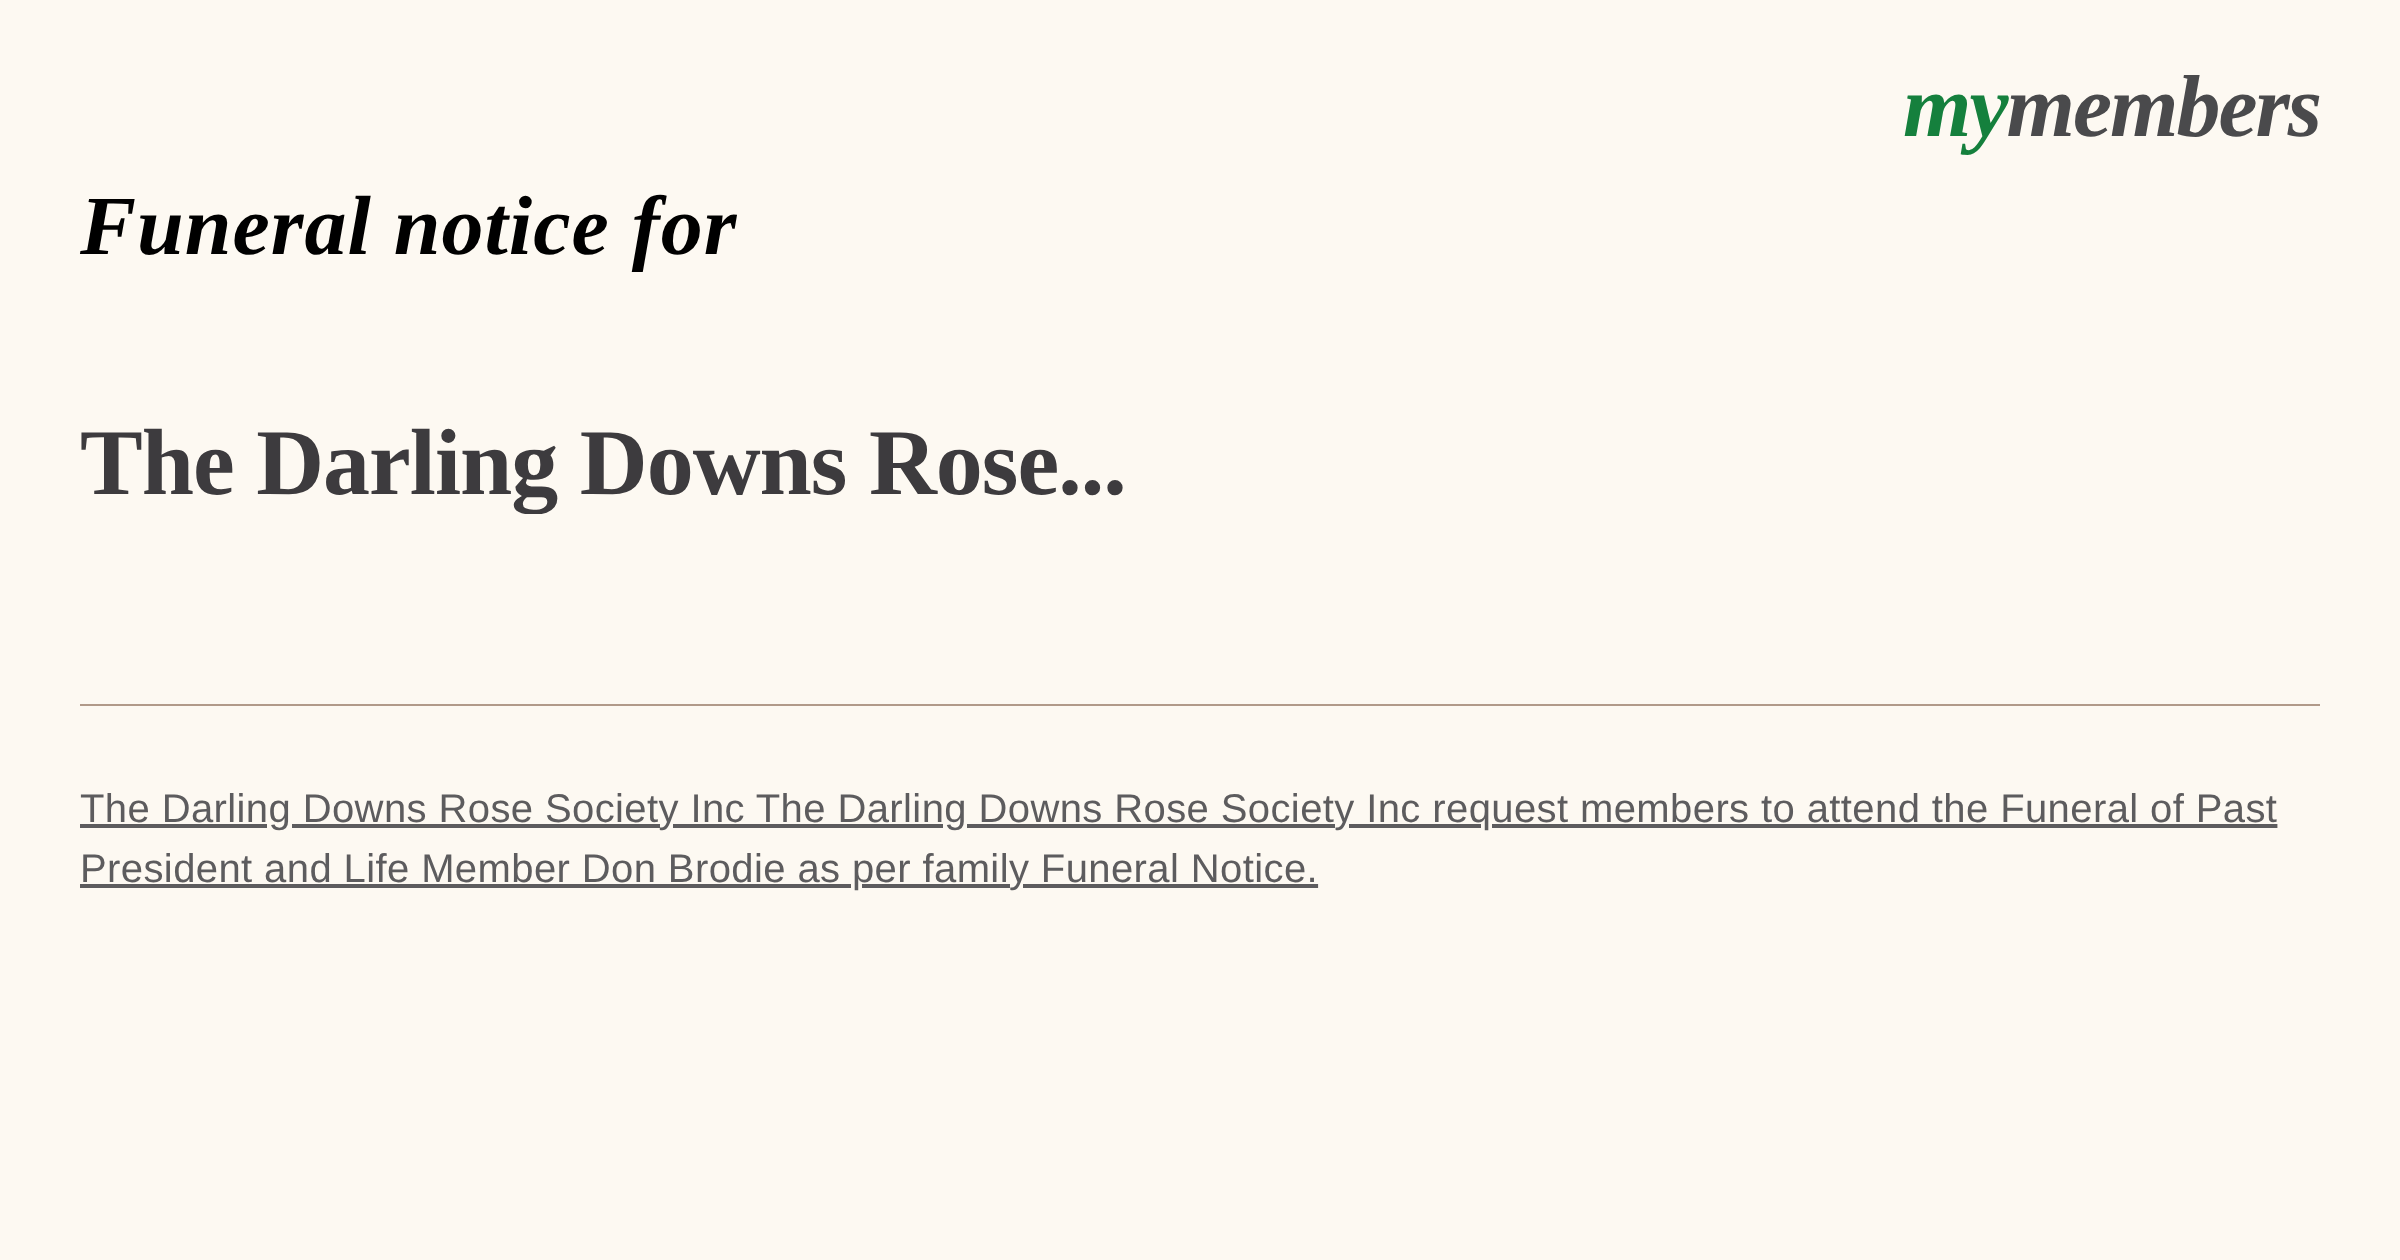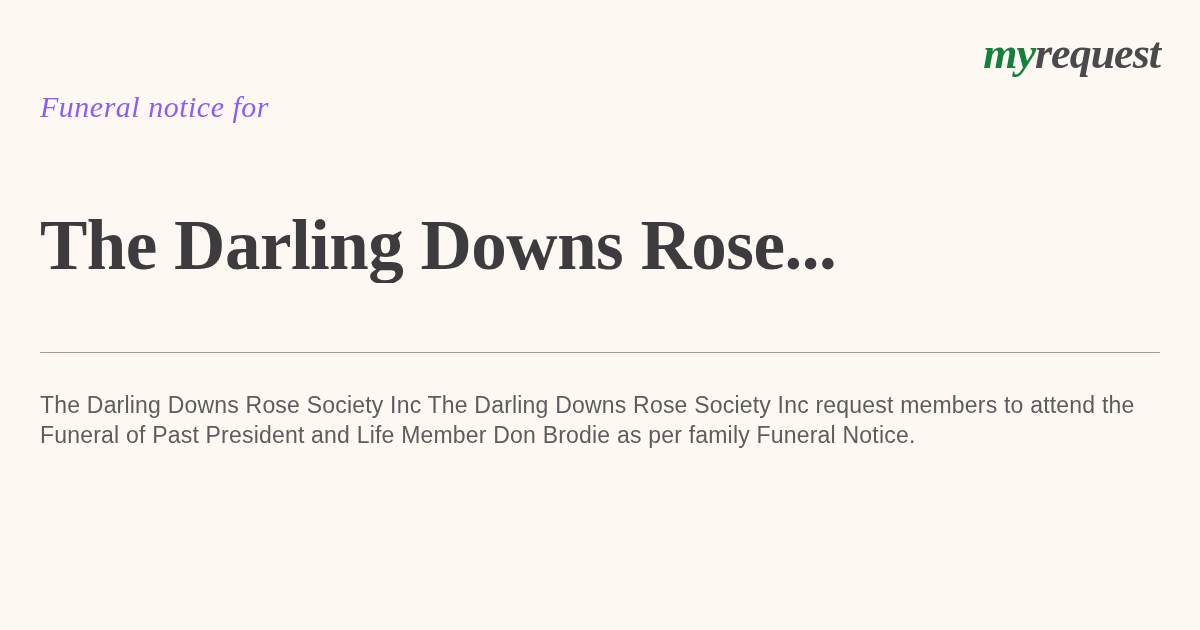--- a/index.html
+++ b/index.html
@@ -36,34 +36,34 @@
 
   .logo-my { color: #15803d; }
   .logo-tributes { color: #4a4a4c; }
 
   .eyebrow {
     position: absolute;
     top: 90px;
     left: 40px;
     font-family: "Liberation Serif", serif;
     font-style: italic;
-    font-weight: 400;
-    font-size: 30px;
-    color: #8b5cf6;
+    font-weight: 700;
+    font-size: 42px;
+    color: #000000;
     letter-spacing: 0.5px;
   }
 
   .heading {
     position: absolute;
     top: 208px;
     left: 40px;
     right: 40px;
     font-family: "Liberation Serif", serif;
     font-weight: bold;
-    font-size: 71px;
+    font-size: 47px;
     color: #3d3b3e;
     letter-spacing: -0.5px;
     line-height: 1.05;
     white-space: nowrap;
     overflow: hidden;
   }
 
   .divider {
     position: absolute;
     top: 352px;
@@ -72,33 +72,34 @@
     border: none;
     border-top: 1px solid #b19a8a;
   }
 
   .body-text {
     position: absolute;
     top: 390px;
     left: 40px;
     width: 1122px;
     font-family: "Liberation Sans", sans-serif;
-    font-size: 23px;
+    font-size: 20px;
     line-height: 30px;
     color: #5d5c5e;
     letter-spacing: 0.2px;
+    text-decoration: underline;
   }
 </style>
 </head>
 <body>
 
 <div class="card">
 
   <div class="logo">
-    <span class="logo-my">my</span><span class="logo-tributes">request</span>
+    <span class="logo-my">my</span><span class="logo-tributes">members</span>
   </div>
 
   <div class="eyebrow">Funeral notice for</div>
 
   <h1 class="heading">The Darling Downs Rose...</h1>
 
   <hr class="divider">
 
   <p class="body-text">The Darling Downs Rose Society Inc The Darling Downs Rose Society Inc request members to attend the Funeral of Past President and Life Member Don Brodie as per family Funeral Notice.</p>
 

